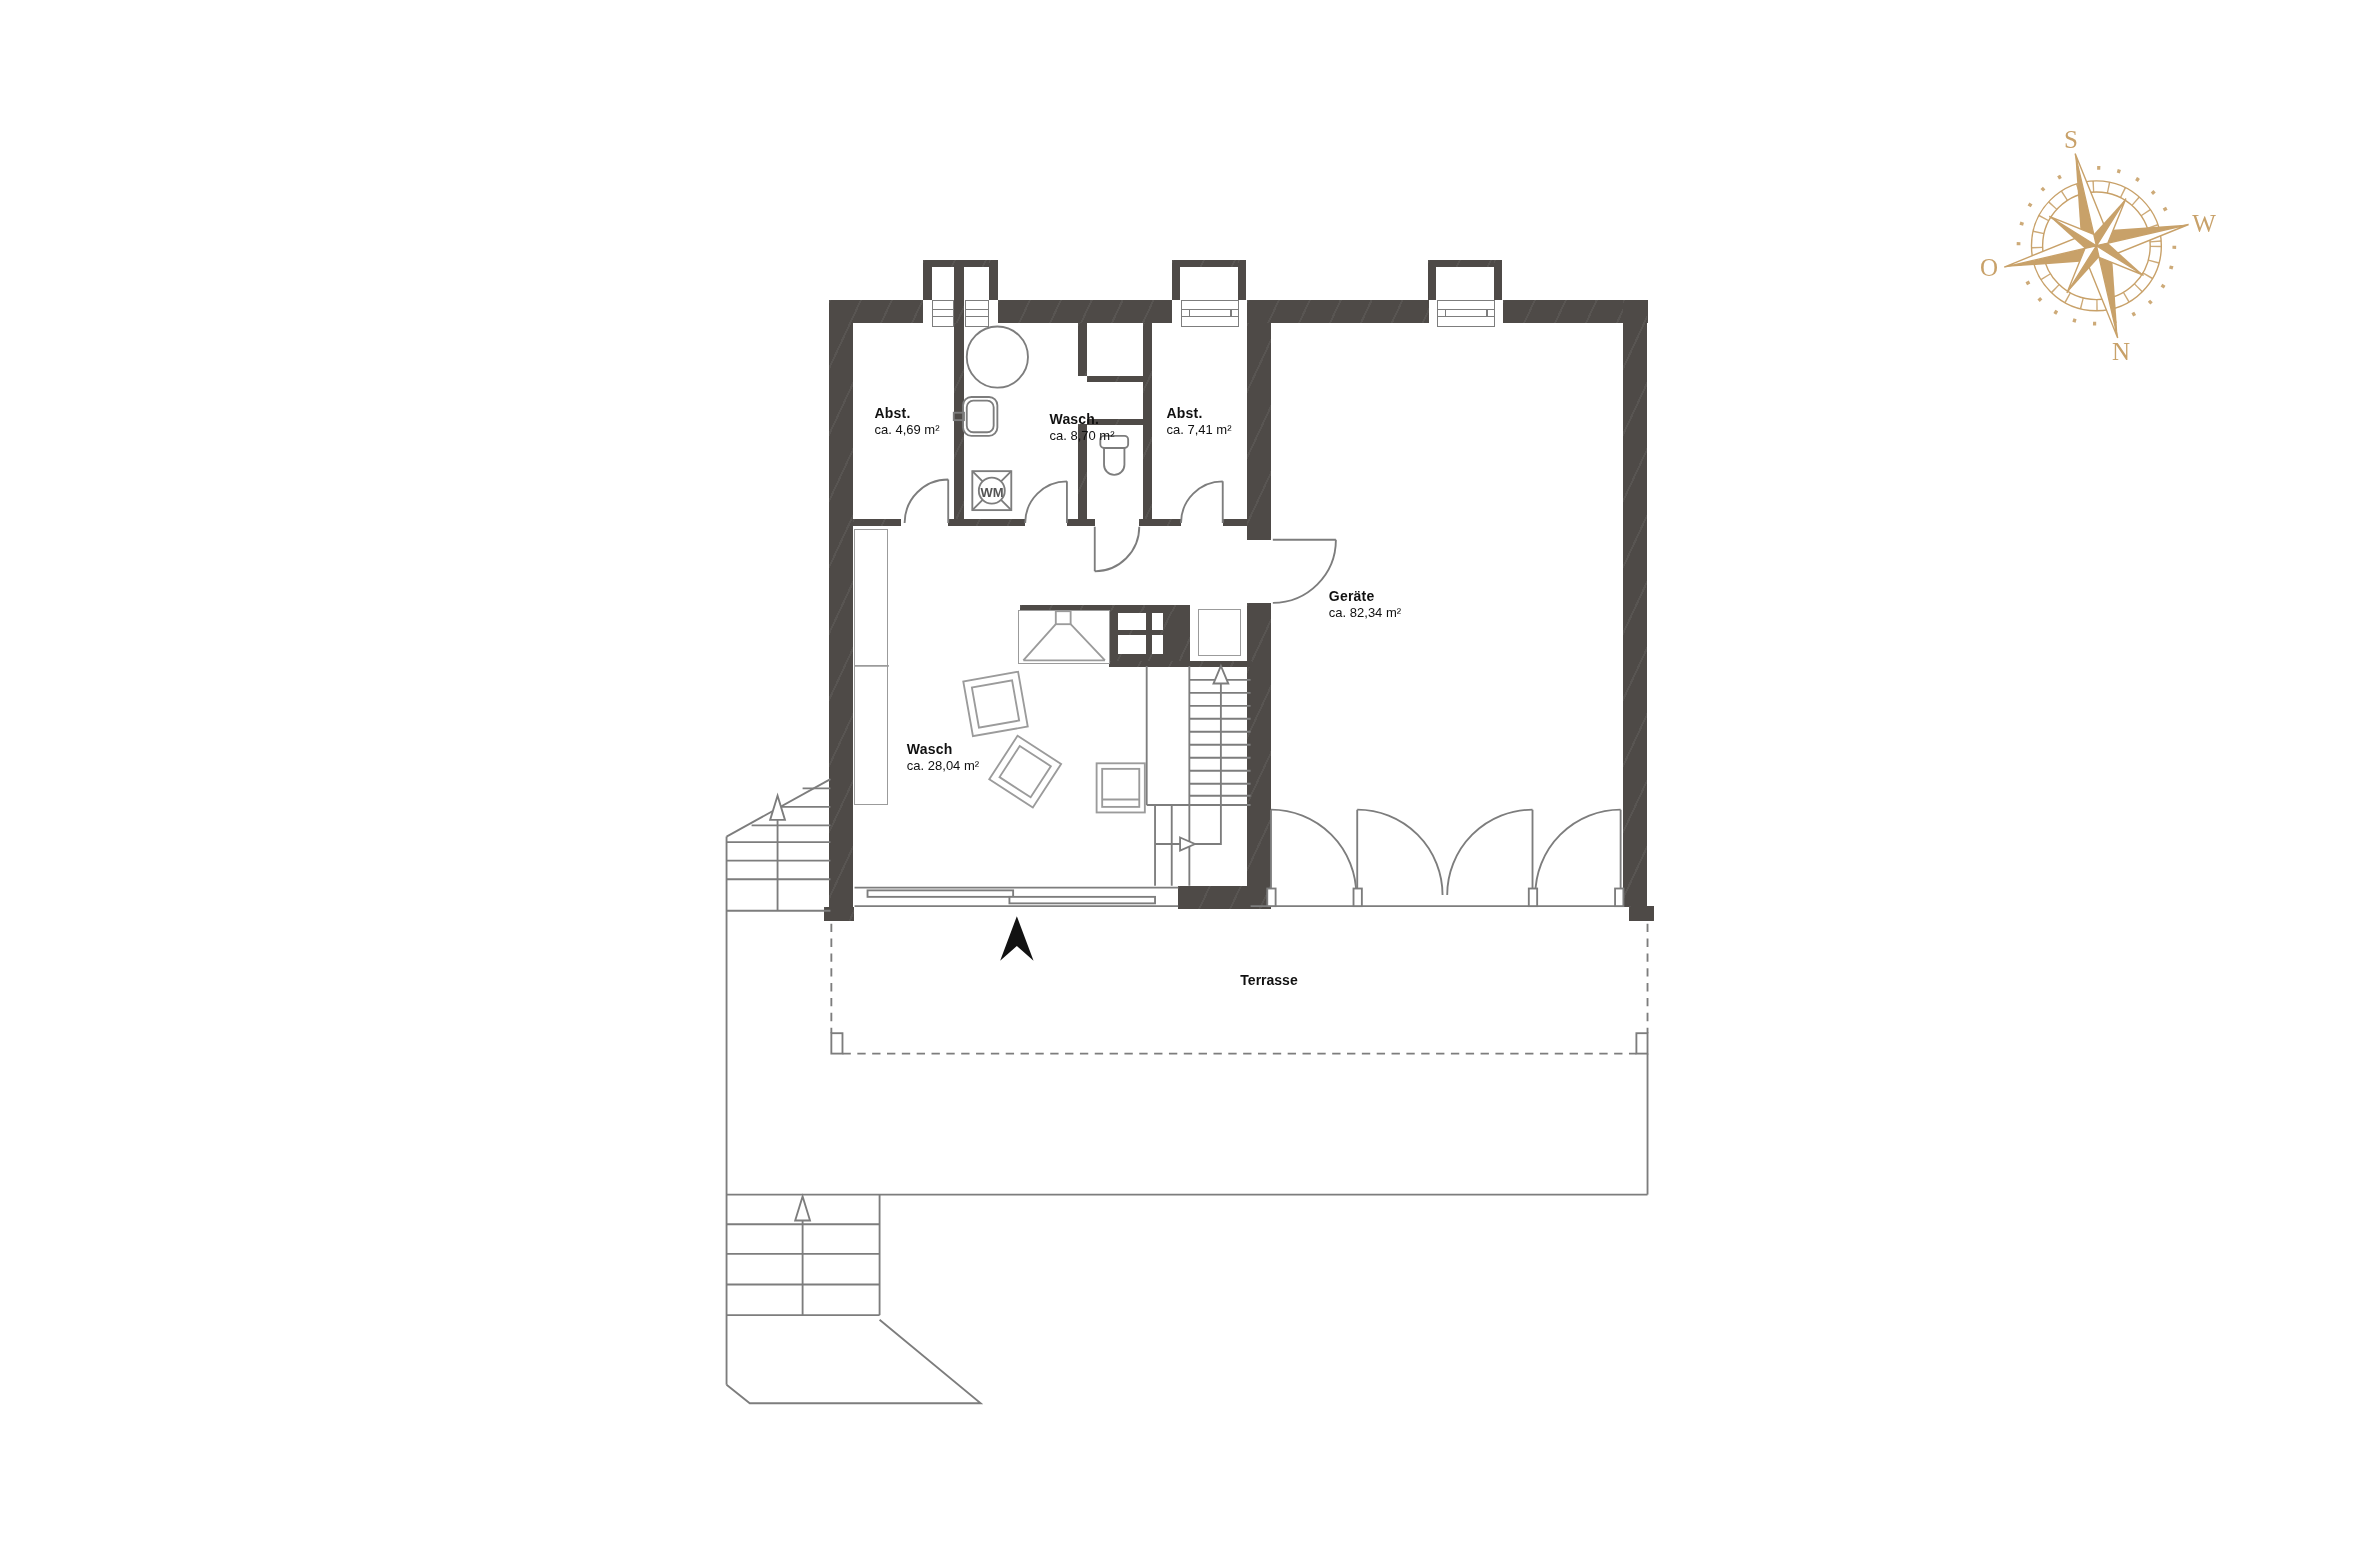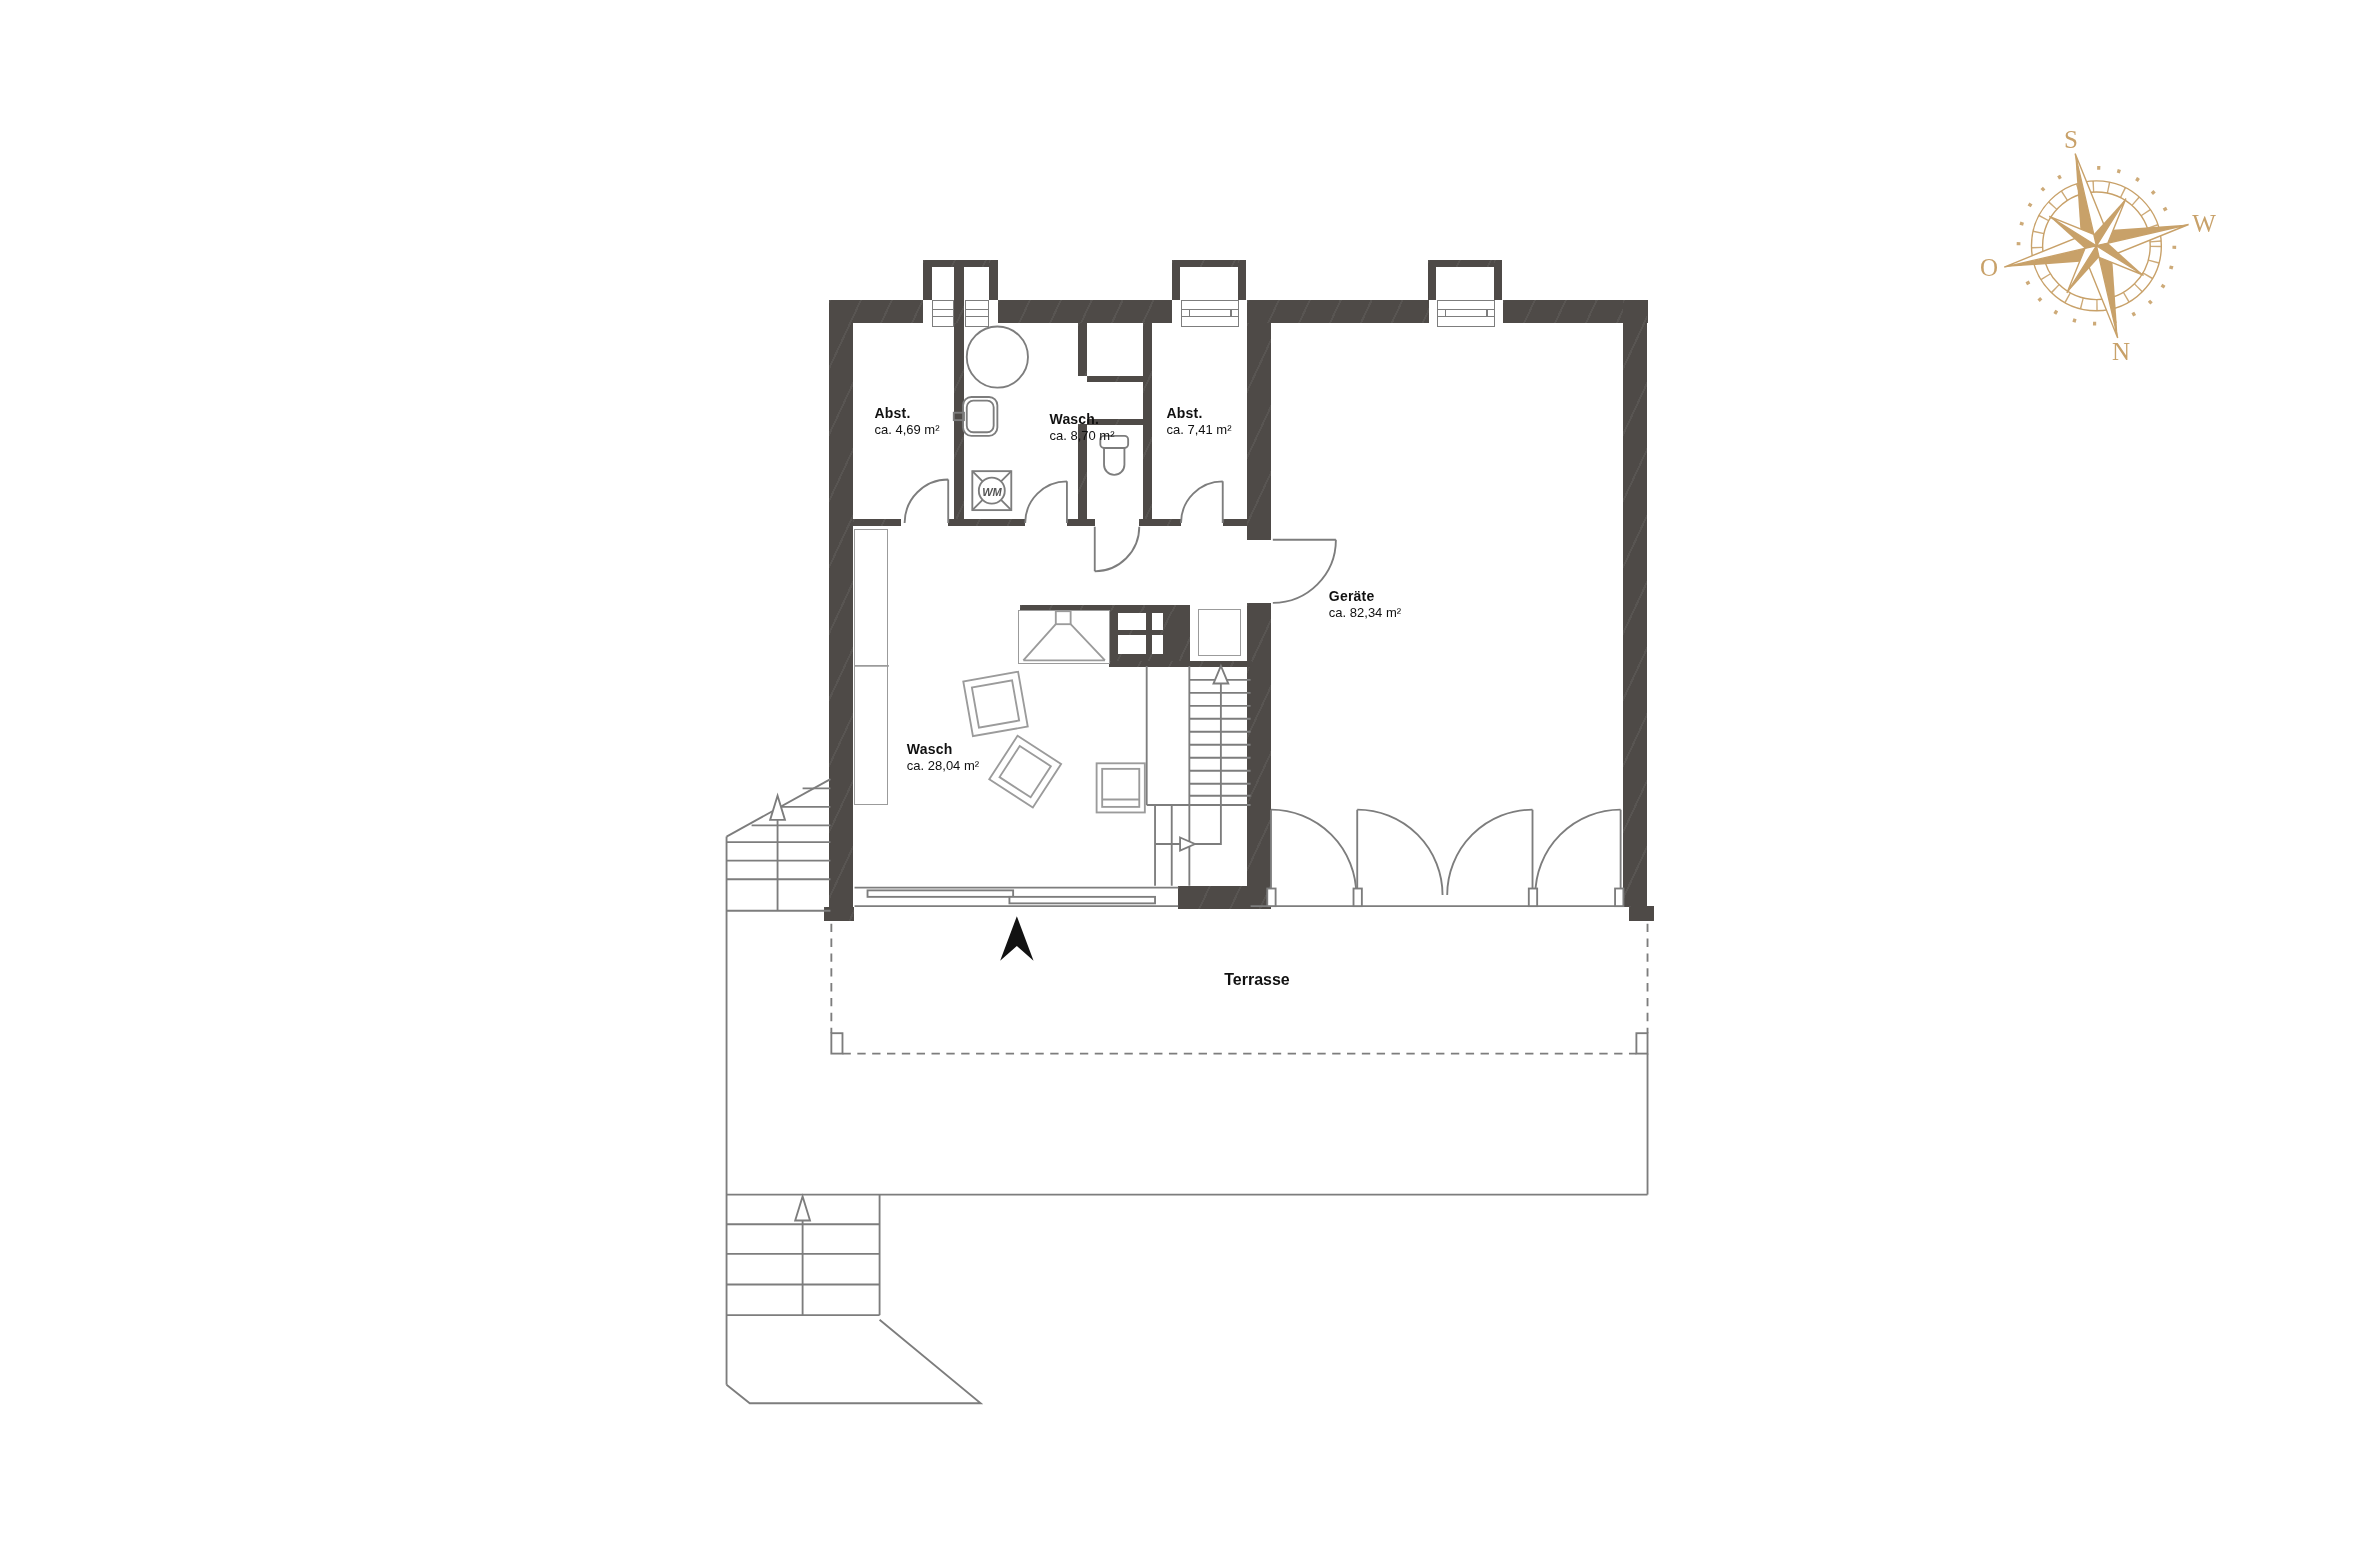--- a/index.html
+++ b/index.html
@@ -9,22 +9,22 @@
         background-image:repeating-linear-gradient(115deg, rgba(255,255,255,0.06) 0 1.9px, transparent 1.9px 28px);}
   .pane{position:absolute;background:#fff;border:1.4px solid #7d7d7d;box-sizing:border-box;}
   .pane .h{position:absolute;left:0;right:0;height:1.4px;background:#7d7d7d;}
   .pane .v{position:absolute;width:1.4px;background:#7d7d7d;}
   .white{position:absolute;background:#fff;}
   .furn{position:absolute;background:#fff;border:1.4px solid #9b9b9b;box-sizing:border-box;}
   svg.overlay{position:absolute;left:0;top:0;}
   .room-label{position:absolute;transform:translate(-50%,-50%);text-align:left;line-height:1.3;white-space:nowrap;}
   .room-label .rn{font-weight:bold;font-size:14px;letter-spacing:0.2px;}
   .room-label .ra{font-size:13px;}
-  .tlabel{position:absolute;transform:translate(-50%,-50%);font-weight:bold;font-size:16px;white-space:nowrap;}
-  .wm-label{position:absolute;transform:translate(-50%,-50%);font-size:11px;font-weight:bold;color:#555;font-style:italic;}
+  .tlabel{position:absolute;transform:translate(-50%,-50%);font-weight:bold;font-size:14px;white-space:nowrap;margin-left:12px;}
+  .wm-label{position:absolute;transform:translate(-50%,-50%);font-size:13px;font-weight:bold;color:#555;}
   .cletter{position:absolute;transform:translate(-50%,-50%);font-family:"Liberation Serif",serif;
            font-size:25px;color:#c8a169;}
 </style>
 </head>
 <body>
 
 <div class="plan">
 
   <div class="wall" style="left:829px;top:300px;width:94px;height:23px"></div>
   <div class="wall" style="left:998px;top:300px;width:174px;height:23px"></div>

